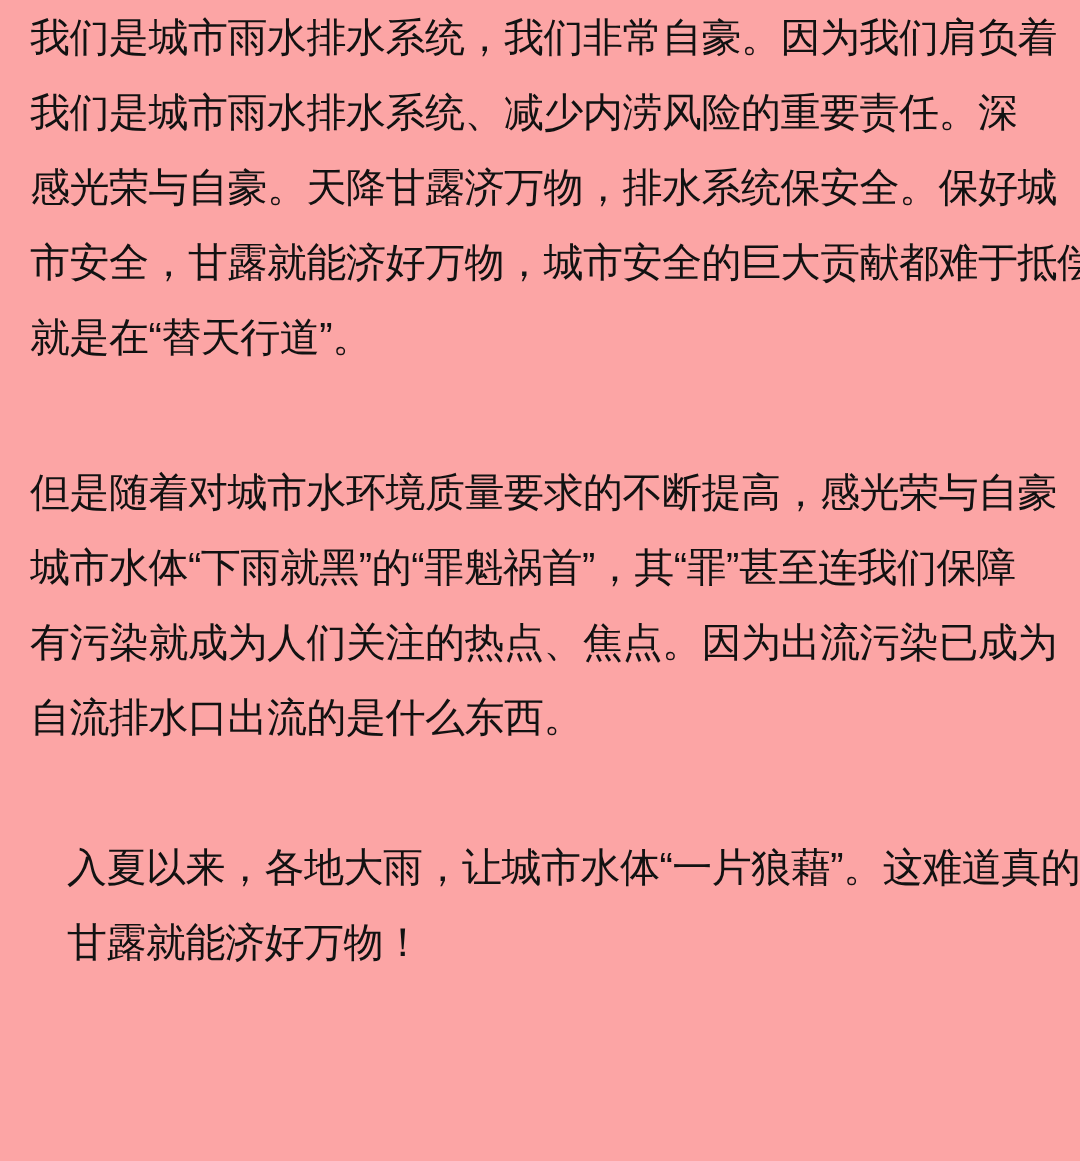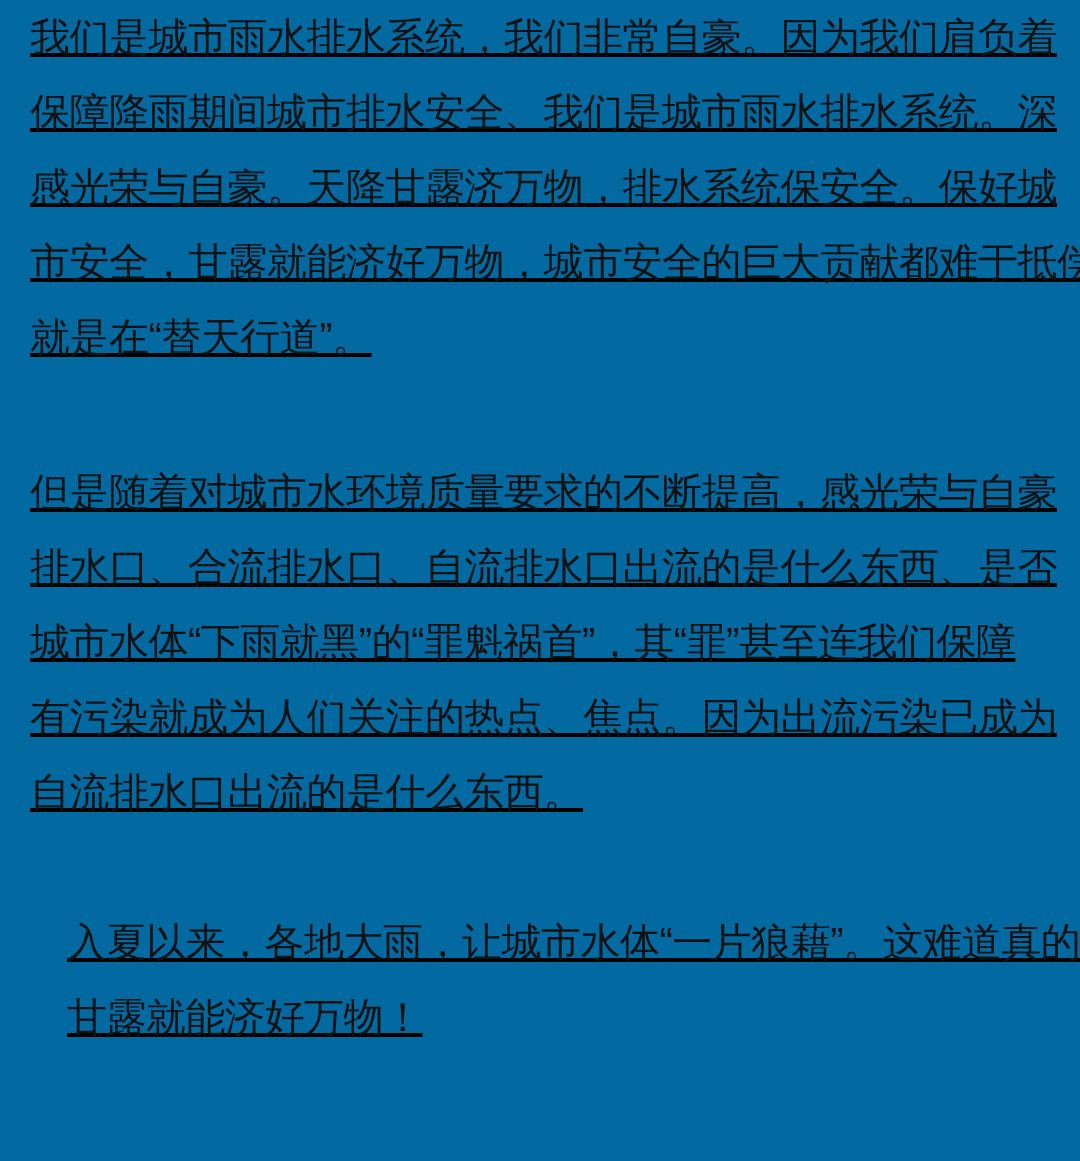--- a/index.html
+++ b/index.html
@@ -38,32 +38,31 @@
     letter-spacing: -0.5px;
     color: #121212;
     white-space: nowrap;
     text-align: left;
     font-weight: 400;
   }
 </style>
 </head>
 <body>
 
-<div class="page" style="background: #0369a1; text-decoration: underline;">
+<div class="page" style="background: #fca5a5;">
   <article class="article" id="article">
       <p class="paragraph">
         <span class="text-line" style="color: rgb(18, 18, 18);">我们是城市雨水排水系统，我们非常自豪。因为我们肩负着</span>
-        <span class="text-line" style="color: rgb(18, 18, 18);">保障降雨期间城市排水安全、我们是城市雨水排水系统。深</span>
+        <span class="text-line" style="color: rgb(18, 18, 18);">我们是城市雨水排水系统、减少内涝风险的重要责任。深</span>
         <span class="text-line" style="color: rgb(18, 18, 18);">感光荣与自豪。天降甘露济万物，排水系统保安全。保好城</span>
         <span class="text-line" style="color: rgb(18, 18, 18);">市安全，甘露就能济好万物，城市安全的巨大贡献都难于抵偿</span>
         <span class="text-line" style="color: rgb(18, 18, 18);">就是在“替天行道”。</span>
       </p>
       <p class="paragraph">
         <span class="text-line" style="color: rgb(18, 18, 18);">但是随着对城市水环境质量要求的不断提高，感光荣与自豪</span>
-        <span class="text-line" style="color: rgb(18, 18, 18);">排水口、合流排水口、自流排水口出流的是什么东西、是否</span>
         <span class="text-line" style="color: rgb(18, 18, 18);">城市水体“下雨就黑”的“罪魁祸首”，其“罪”甚至连我们保障</span>
         <span class="text-line" style="color: rgb(18, 18, 18);">有污染就成为人们关注的热点、焦点。因为出流污染已成为</span>
         <span class="text-line" style="color: rgb(18, 18, 18);">自流排水口出流的是什么东西。</span>
       </p>
       <p class="paragraph">
         <span class="text-line" style="color: rgb(18, 18, 18);">入夏以来，各地大雨，让城市水体“一片狼藉”。这难道真的</span>
         <span class="text-line" style="color: rgb(18, 18, 18);">甘露就能济好万物！</span>
       </p>
     </article>
 </div>

